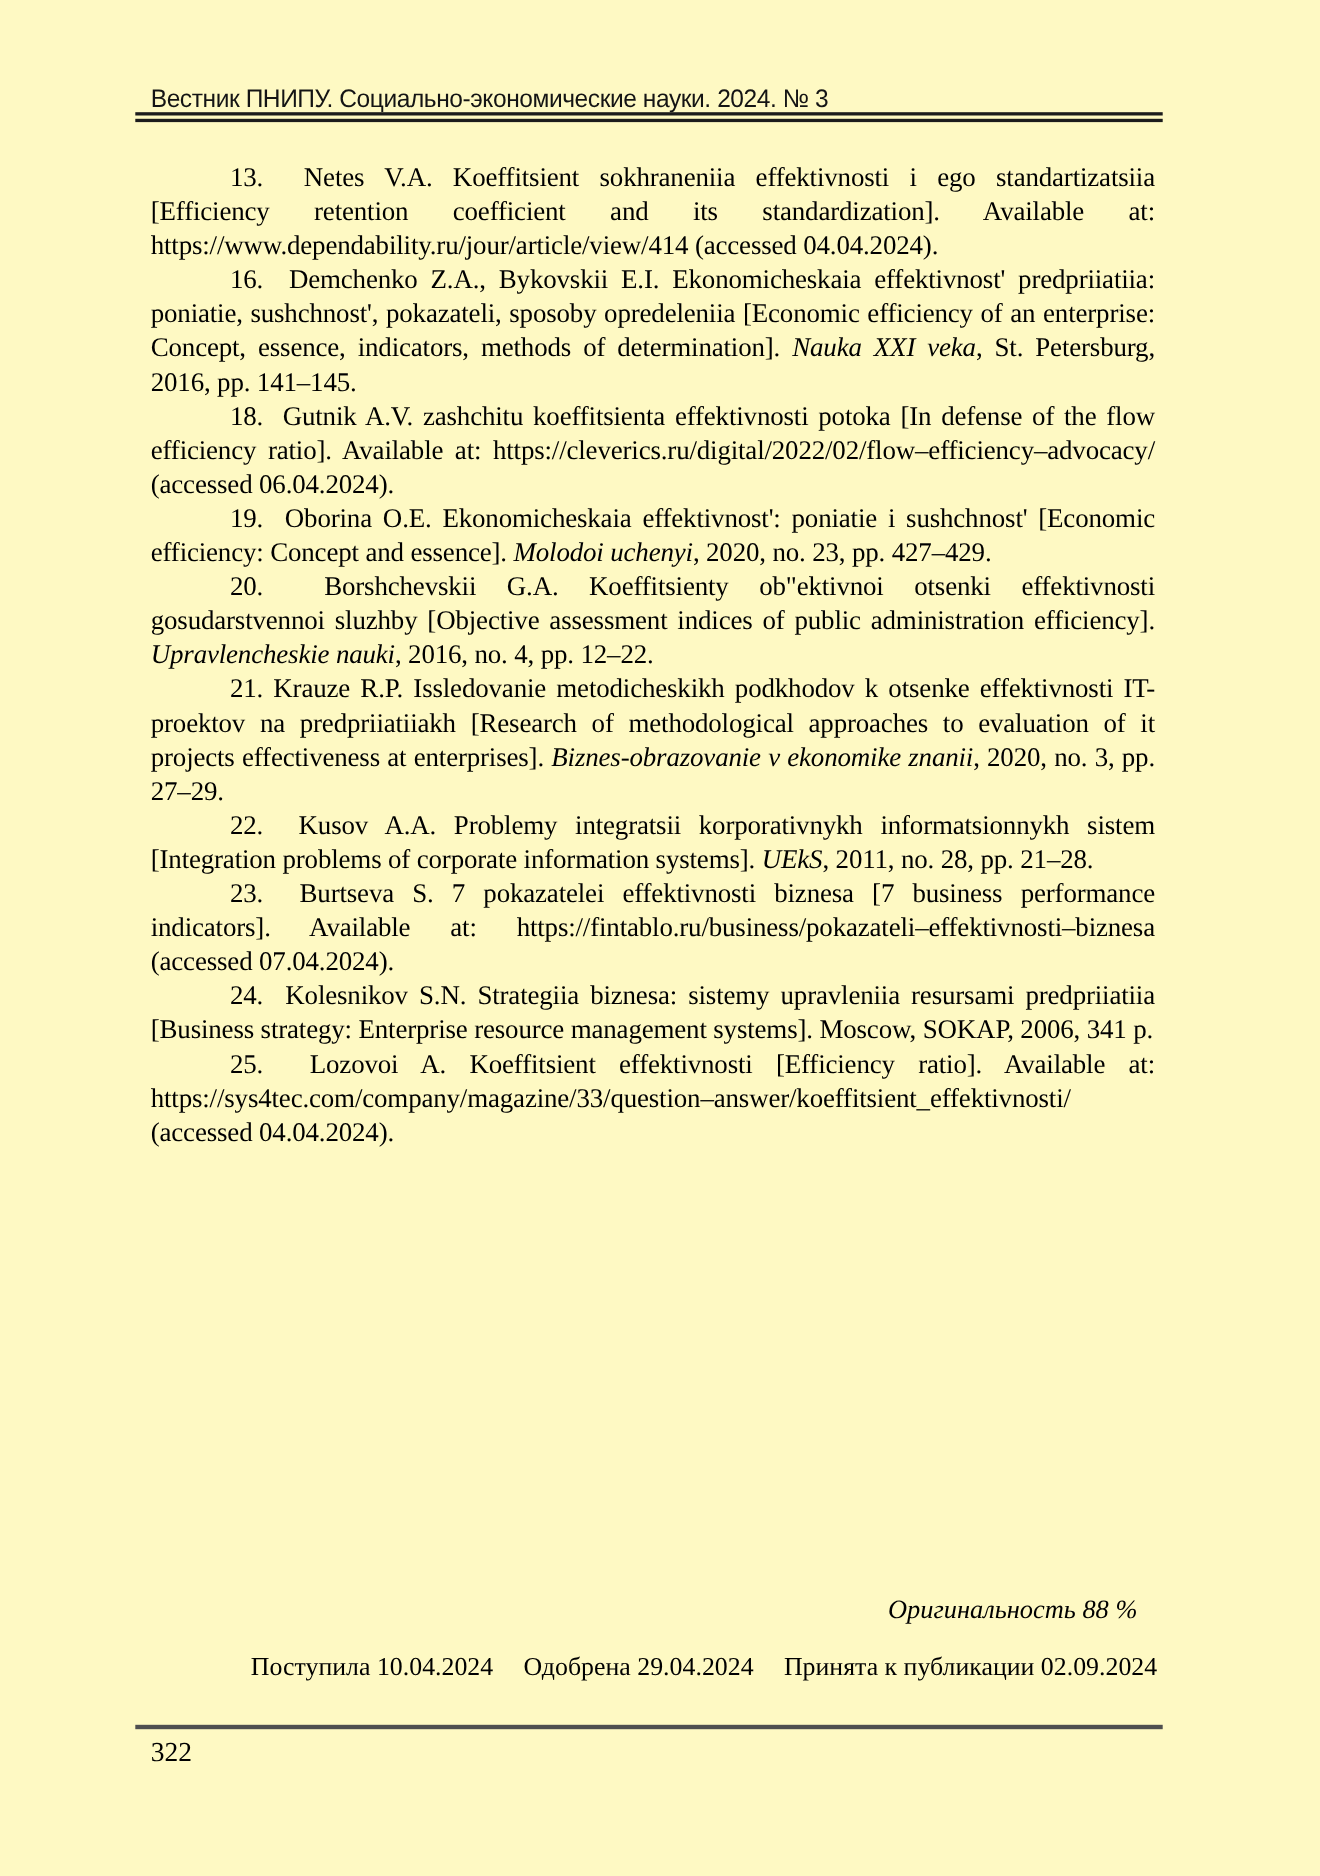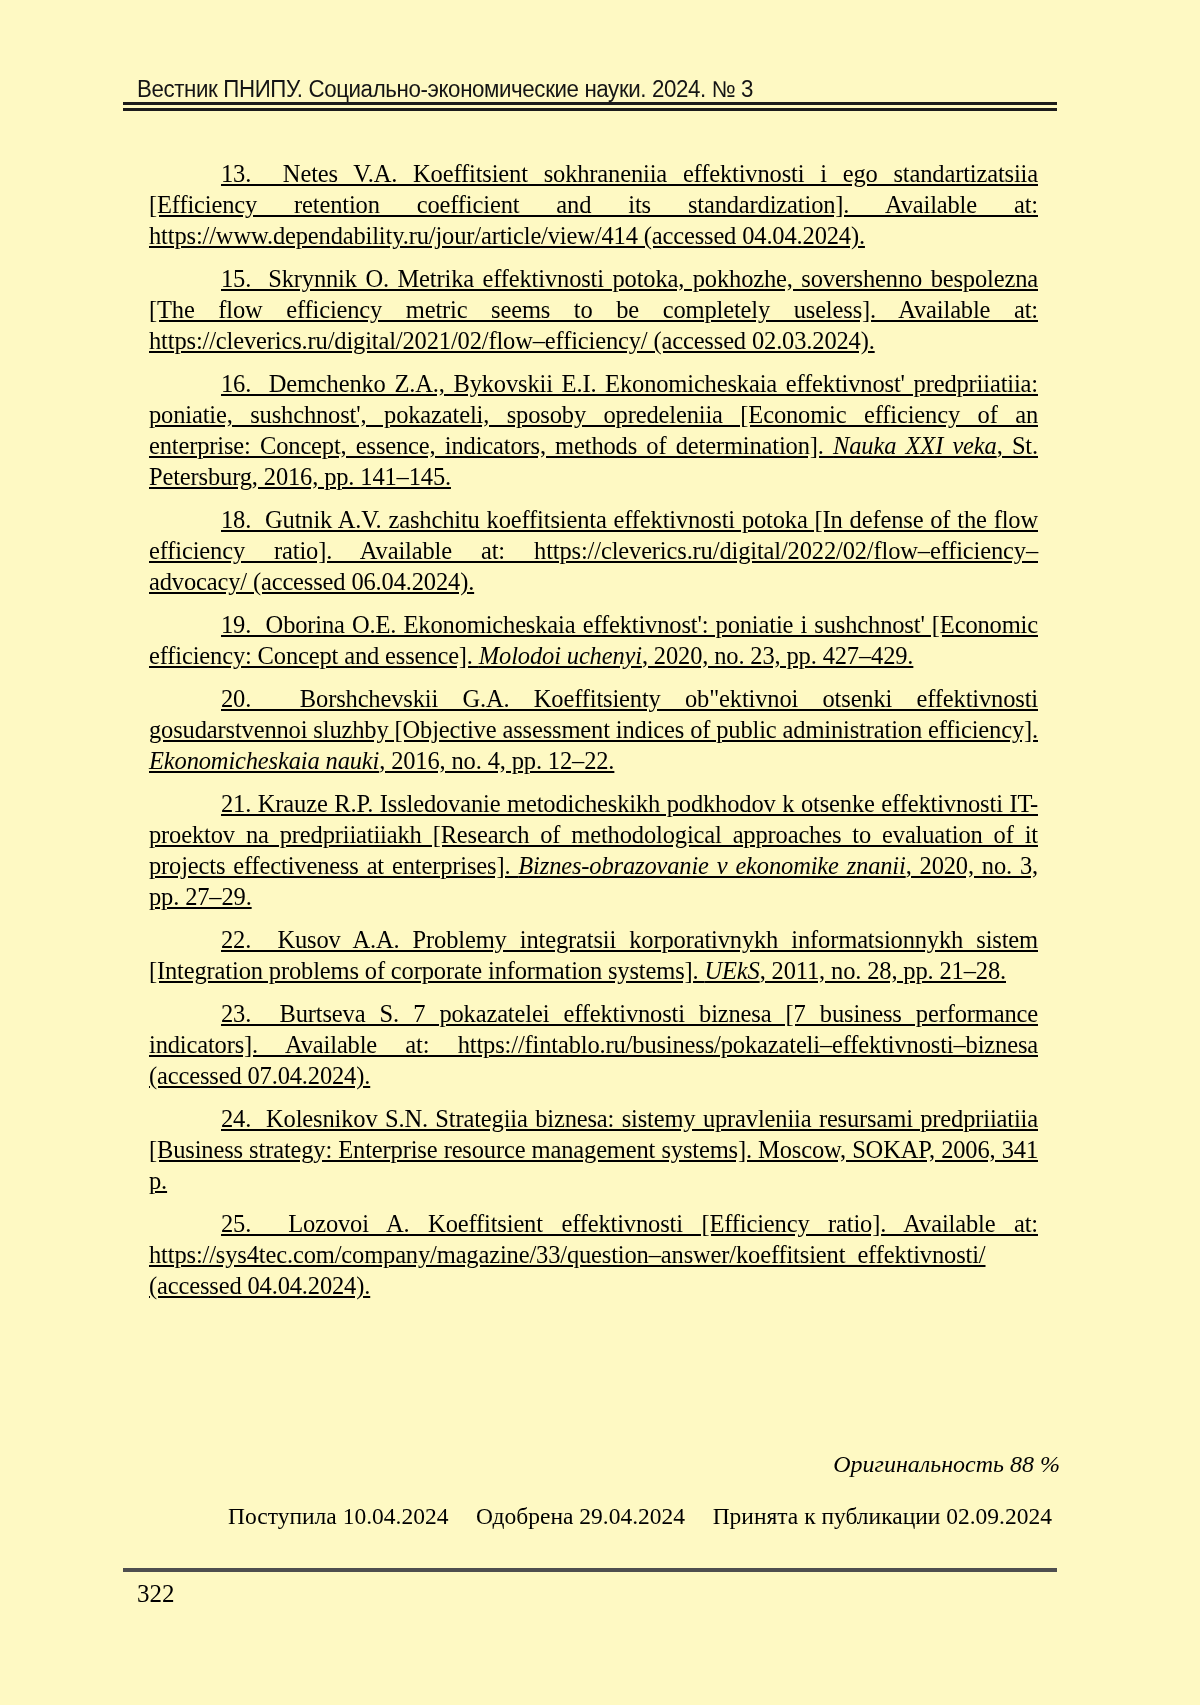--- a/index.html
+++ b/index.html
@@ -42,32 +42,31 @@
     position: absolute;
     top: 146px;
     left: 137px;
     width: 913px;
     font-size: 24.5px;
     line-height: 31px;
     text-align: justify;
     letter-spacing: -0.15px;
   }
   .refs p {
-    margin: 12px;
+    margin: 0;
     text-indent: 72px;
     overflow-wrap: break-word;
-    text-decoration: underline;
   }
   .refs em {
     font-style: italic;
   }
   .originality {
     position: absolute;
     top: 1451px;
-    left: 147px;
+    left: 121px;
     width: 913px;
     text-align: right;
     font-style: italic;
     font-size: 24px;
   }
   .dates-row {
     position: absolute;
     top: 1503px;
     left: 228px;
     width: 824px;
@@ -100,25 +99,24 @@
 <div class="page">
 
   <div class="running-header">
     <span>Вестник ПНИПУ. Социально-экономические науки. 2024. № 3</span>
   </div>
 
   <div class="header-rule"></div>
 
   <div class="refs">
       <p><span>13.&nbsp; Netes V.A. Koeffitsient sokhraneniia effektivnosti i ego standartizatsiia [Efficiency retention coefficient and its standardization]. Available at: https://www.dependability.ru/jour/article/view/414 (accessed 04.04.2024).</span></p>
-      <p><span>15.&nbsp; Skrynnik O. Metrika effektivnosti potoka, pokhozhe, sovershenno bespolezna [The flow efficiency metric seems to be completely useless]. Available at: https://cleverics.ru/digital/2021/02/flow–efficiency/ (accessed 02.03.2024).</span></p>
       <p><span>16.&nbsp; Demchenko Z.A., Bykovskii E.I. Ekonomicheskaia effektivnost' predpriiatiia: poniatie, sushchnost', pokazateli, sposoby opredeleniia [Economic efficiency of an enterprise: Concept, essence, indicators, methods of determination]. </span><em>Nauka XXI veka</em><span>, St. Petersburg, 2016, pp. 141–145.</span></p>
       <p><span>18.&nbsp; Gutnik A.V. zashchitu koeffitsienta effektivnosti potoka [In defense of the flow efficiency ratio]. Available at: https://cleverics.ru/digital/2022/02/flow–efficiency–advocacy/ (accessed 06.04.2024).</span></p>
       <p><span>19.&nbsp; Oborina O.E. Ekonomicheskaia effektivnost': poniatie i sushchnost' [Economic efficiency: Concept and essence]. </span><em>Molodoi uchenyi</em><span>, 2020, no. 23, pp. 427–429.</span></p>
-      <p><span>20.&nbsp; Borshchevskii G.A. Koeffitsienty ob"ektivnoi otsenki effektivnosti gosudarstvennoi sluzhby [Objective assessment indices of public administration efficiency]. </span><em>Ekonomicheskaia nauki</em><span>, 2016, no. 4, pp. 12–22.</span></p>
+      <p><span>20.&nbsp; Borshchevskii G.A. Koeffitsienty ob"ektivnoi otsenki effektivnosti gosudarstvennoi sluzhby [Objective assessment indices of public administration efficiency]. </span><em>Upravlencheskie nauki</em><span>, 2016, no. 4, pp. 12–22.</span></p>
       <p><span>21.&nbsp;Krauze R.P. Issledovanie metodicheskikh podkhodov k otsenke effektivnosti IT-proektov na predpriiatiiakh [Research of methodological approaches to evaluation of it projects effectiveness at enterprises]. </span><em>Biznes-obrazovanie v ekonomike znanii</em><span>, 2020, no. 3, pp. 27–29.</span></p>
       <p><span>22.&nbsp; Kusov A.A. Problemy integratsii korporativnykh informatsionnykh sistem [Integration problems of corporate information systems]. </span><em>UEkS</em><span>, 2011, no. 28, pp. 21–28.</span></p>
       <p><span>23.&nbsp; Burtseva S. 7 pokazatelei effektivnosti biznesa [7 business performance indicators]. Available at: https://fintablo.ru/business/pokazateli–effektivnosti–biznesa (accessed 07.04.2024).</span></p>
       <p><span>24.&nbsp; Kolesnikov S.N. Strategiia biznesa: sistemy upravleniia resursami predpriiatiia [Business strategy: Enterprise resource management systems]. Moscow, SOKAP, 2006, 341 p.</span></p>
       <p><span>25.&nbsp; Lozovoi A. Koeffitsient effektivnosti [Efficiency ratio]. Available at: https://sys4tec.com/company/magazine/33/question–answer/koeffitsient_effektivnosti/ (accessed 04.04.2024).</span></p>
     </div>
 
   <div class="originality">Оригинальность 88 %</div>
 
   <div class="dates-row">

